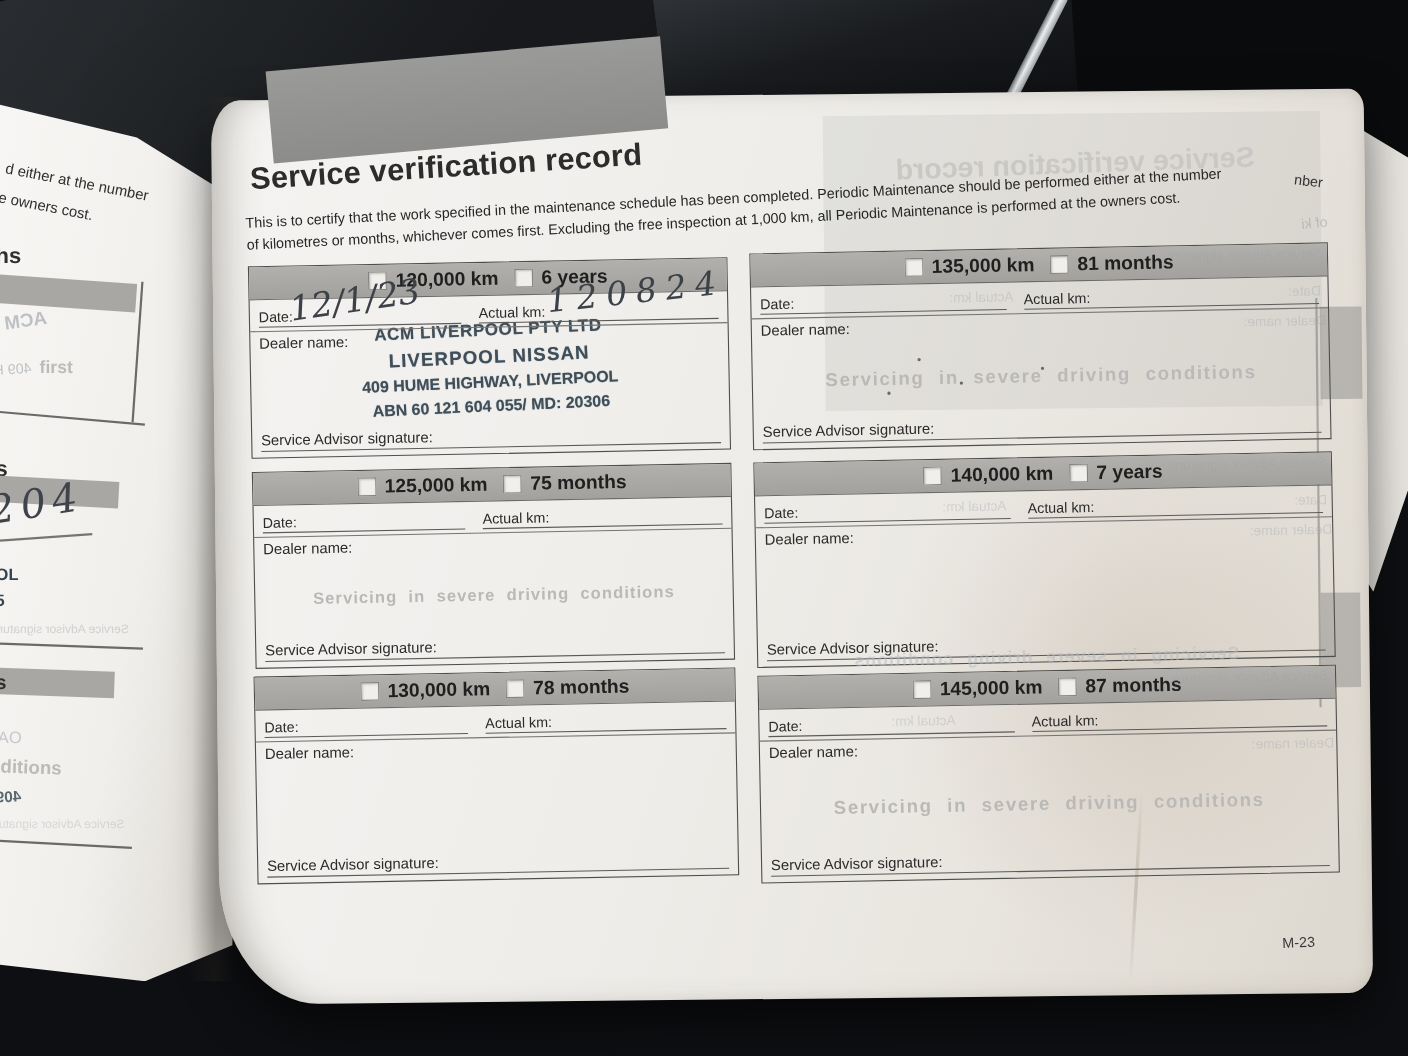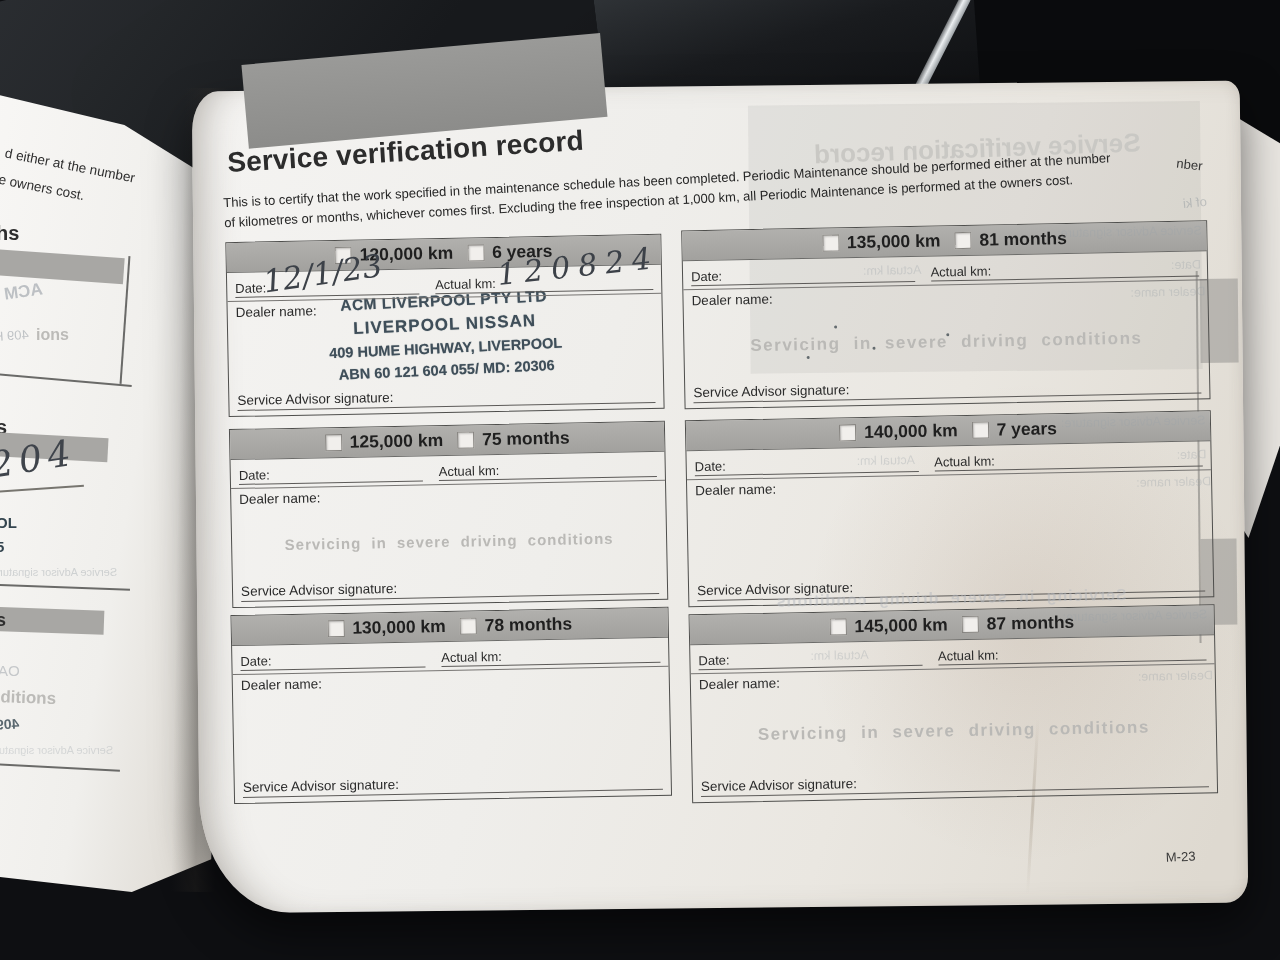--- a/index.html
+++ b/index.html
@@ -145,21 +145,21 @@
   <div class="abs far-sliver"></div>
 
   <div class="abs left-page">
     <span class="lp-frag lp-line1">d either at the number</span>
     <span class="lp-frag lp-line2">e owners cost.</span>
     <span class="lp-frag lp-hfrag1">hs</span>
     <div class="lp-frag lp-barA"></div>
     <div class="lp-frag lp-borderA"></div>
     <span class="lp-frag lp-stampA">ACM</span>
     <span class="lp-frag lp-stampB">409 H</span>
-    <span class="lp-frag lp-wm1">ions</span>
+    <span class="lp-frag lp-wm1">first</span>
     <div class="lp-frag lp-botA"></div>
     <span class="lp-frag lp-hfrag2">s</span>
     <div class="lp-frag lp-barB"></div>
     <span class="lp-frag lp-hand204">204</span>
     <div class="lp-frag lp-underB"></div>
     <span class="lp-frag lp-stampOL">OL</span>
     <span class="lp-frag lp-stamp5">5</span>
     <span class="lp-frag lp-gsig1">Service Advisor signature:</span>
     <div class="lp-frag lp-botB"></div>
     <div class="lp-frag lp-barC"></div>

